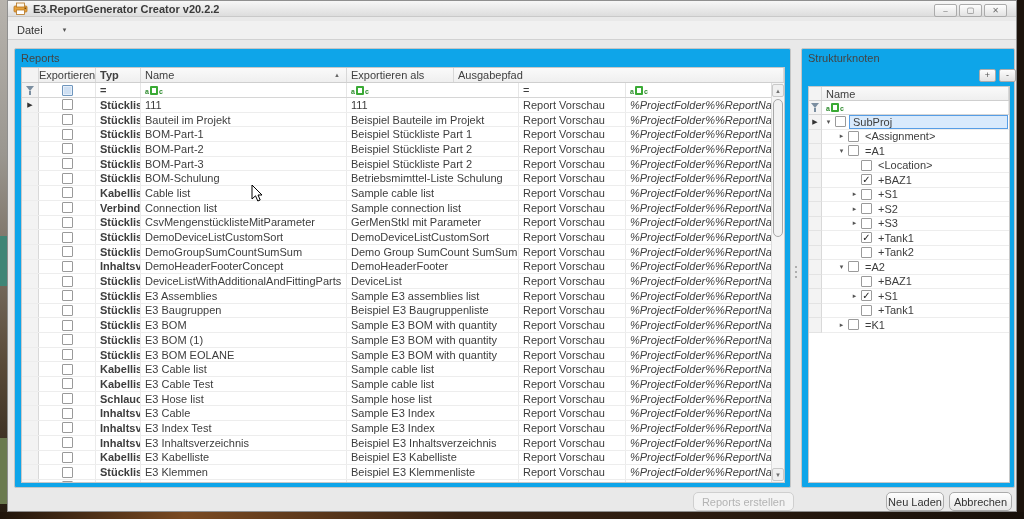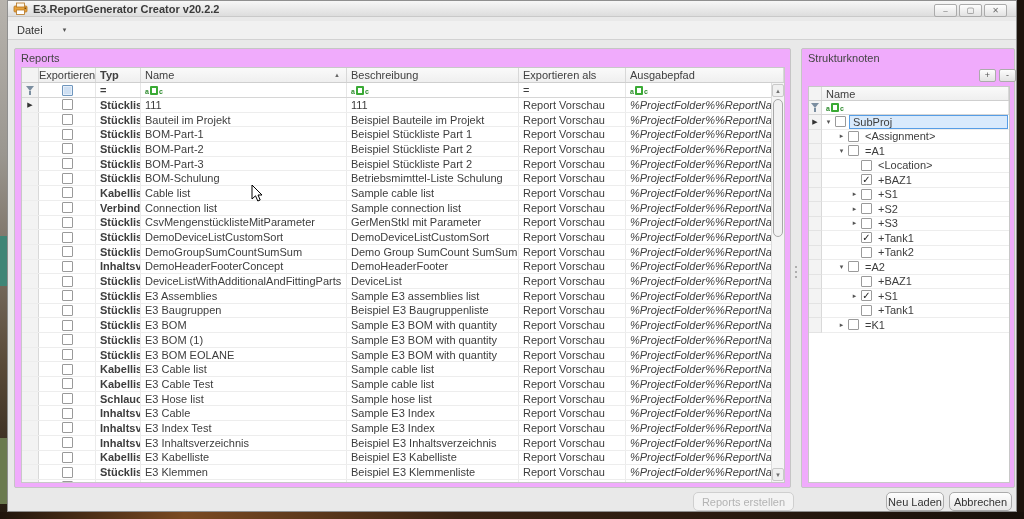--- a/index.html
+++ b/index.html
@@ -30,21 +30,21 @@
     background:linear-gradient(#fdfdfd,#e2e2e2); color:#6b6b6b; font-size:8px;
     display:flex; align-items:center; justify-content:center; line-height:1; }
 
   
   .menubar { position:absolute; left:0; top:20px; right:0; height:19px;
     background:#f1f1f1; border-bottom:1px solid #d2d2d2; display:flex; align-items:center; }
   .menu-item { padding:2px 6px; margin-left:3px; color:#333; display:flex; align-items:center; gap:20px; }
   .menu-arrow { font-size:7px; color:#555; }
 
   
-  .groupbox { position:absolute; background:#f0abfc; border:1px solid #c5c5c5; border-radius:2px; }
+  .groupbox { position:absolute; background:#0ea5e9; border:1px solid #c5c5c5; border-radius:2px; }
   .groupbox .caption { position:absolute; left:6px; top:3px; color:#444; }
   .gb-reports { left:6px; top:47px; width:777px; height:440px; }
   .gb-struktur { left:793px; top:47px; width:214px; height:440px; }
 
   
   .splitter { position:absolute; left:784px; top:256px; width:8px; height:30px;
     display:flex; flex-direction:column; align-items:center; justify-content:center; gap:3px; }
   .splitter i { width:2px; height:2px; background:#9a9a9a; border-radius:50%; }
 
   
@@ -152,21 +152,20 @@
 
     <div class="grid reports-grid">
       <div class="hdr-row">
         <div class="c ind"></div>
         <div class="c exp">Exportieren</div>
         <div class="c typ">Typ</div>
         <div class="c nam">
           <span>Name</span>
           <span class="sort-arrow">▲</span>
         </div>
-        <div class="c bes">Beschreibung</div>
         <div class="c eal">Exportieren als</div>
         <div class="c pfd" style="font-style:normal">Ausgabepfad</div>
       </div>
 
       <div class="flt-row">
         <div class="c ind">
           <span class="funnel-icon">
               <span class="cone"></span>
               <span class="stem"></span>
             </span>

